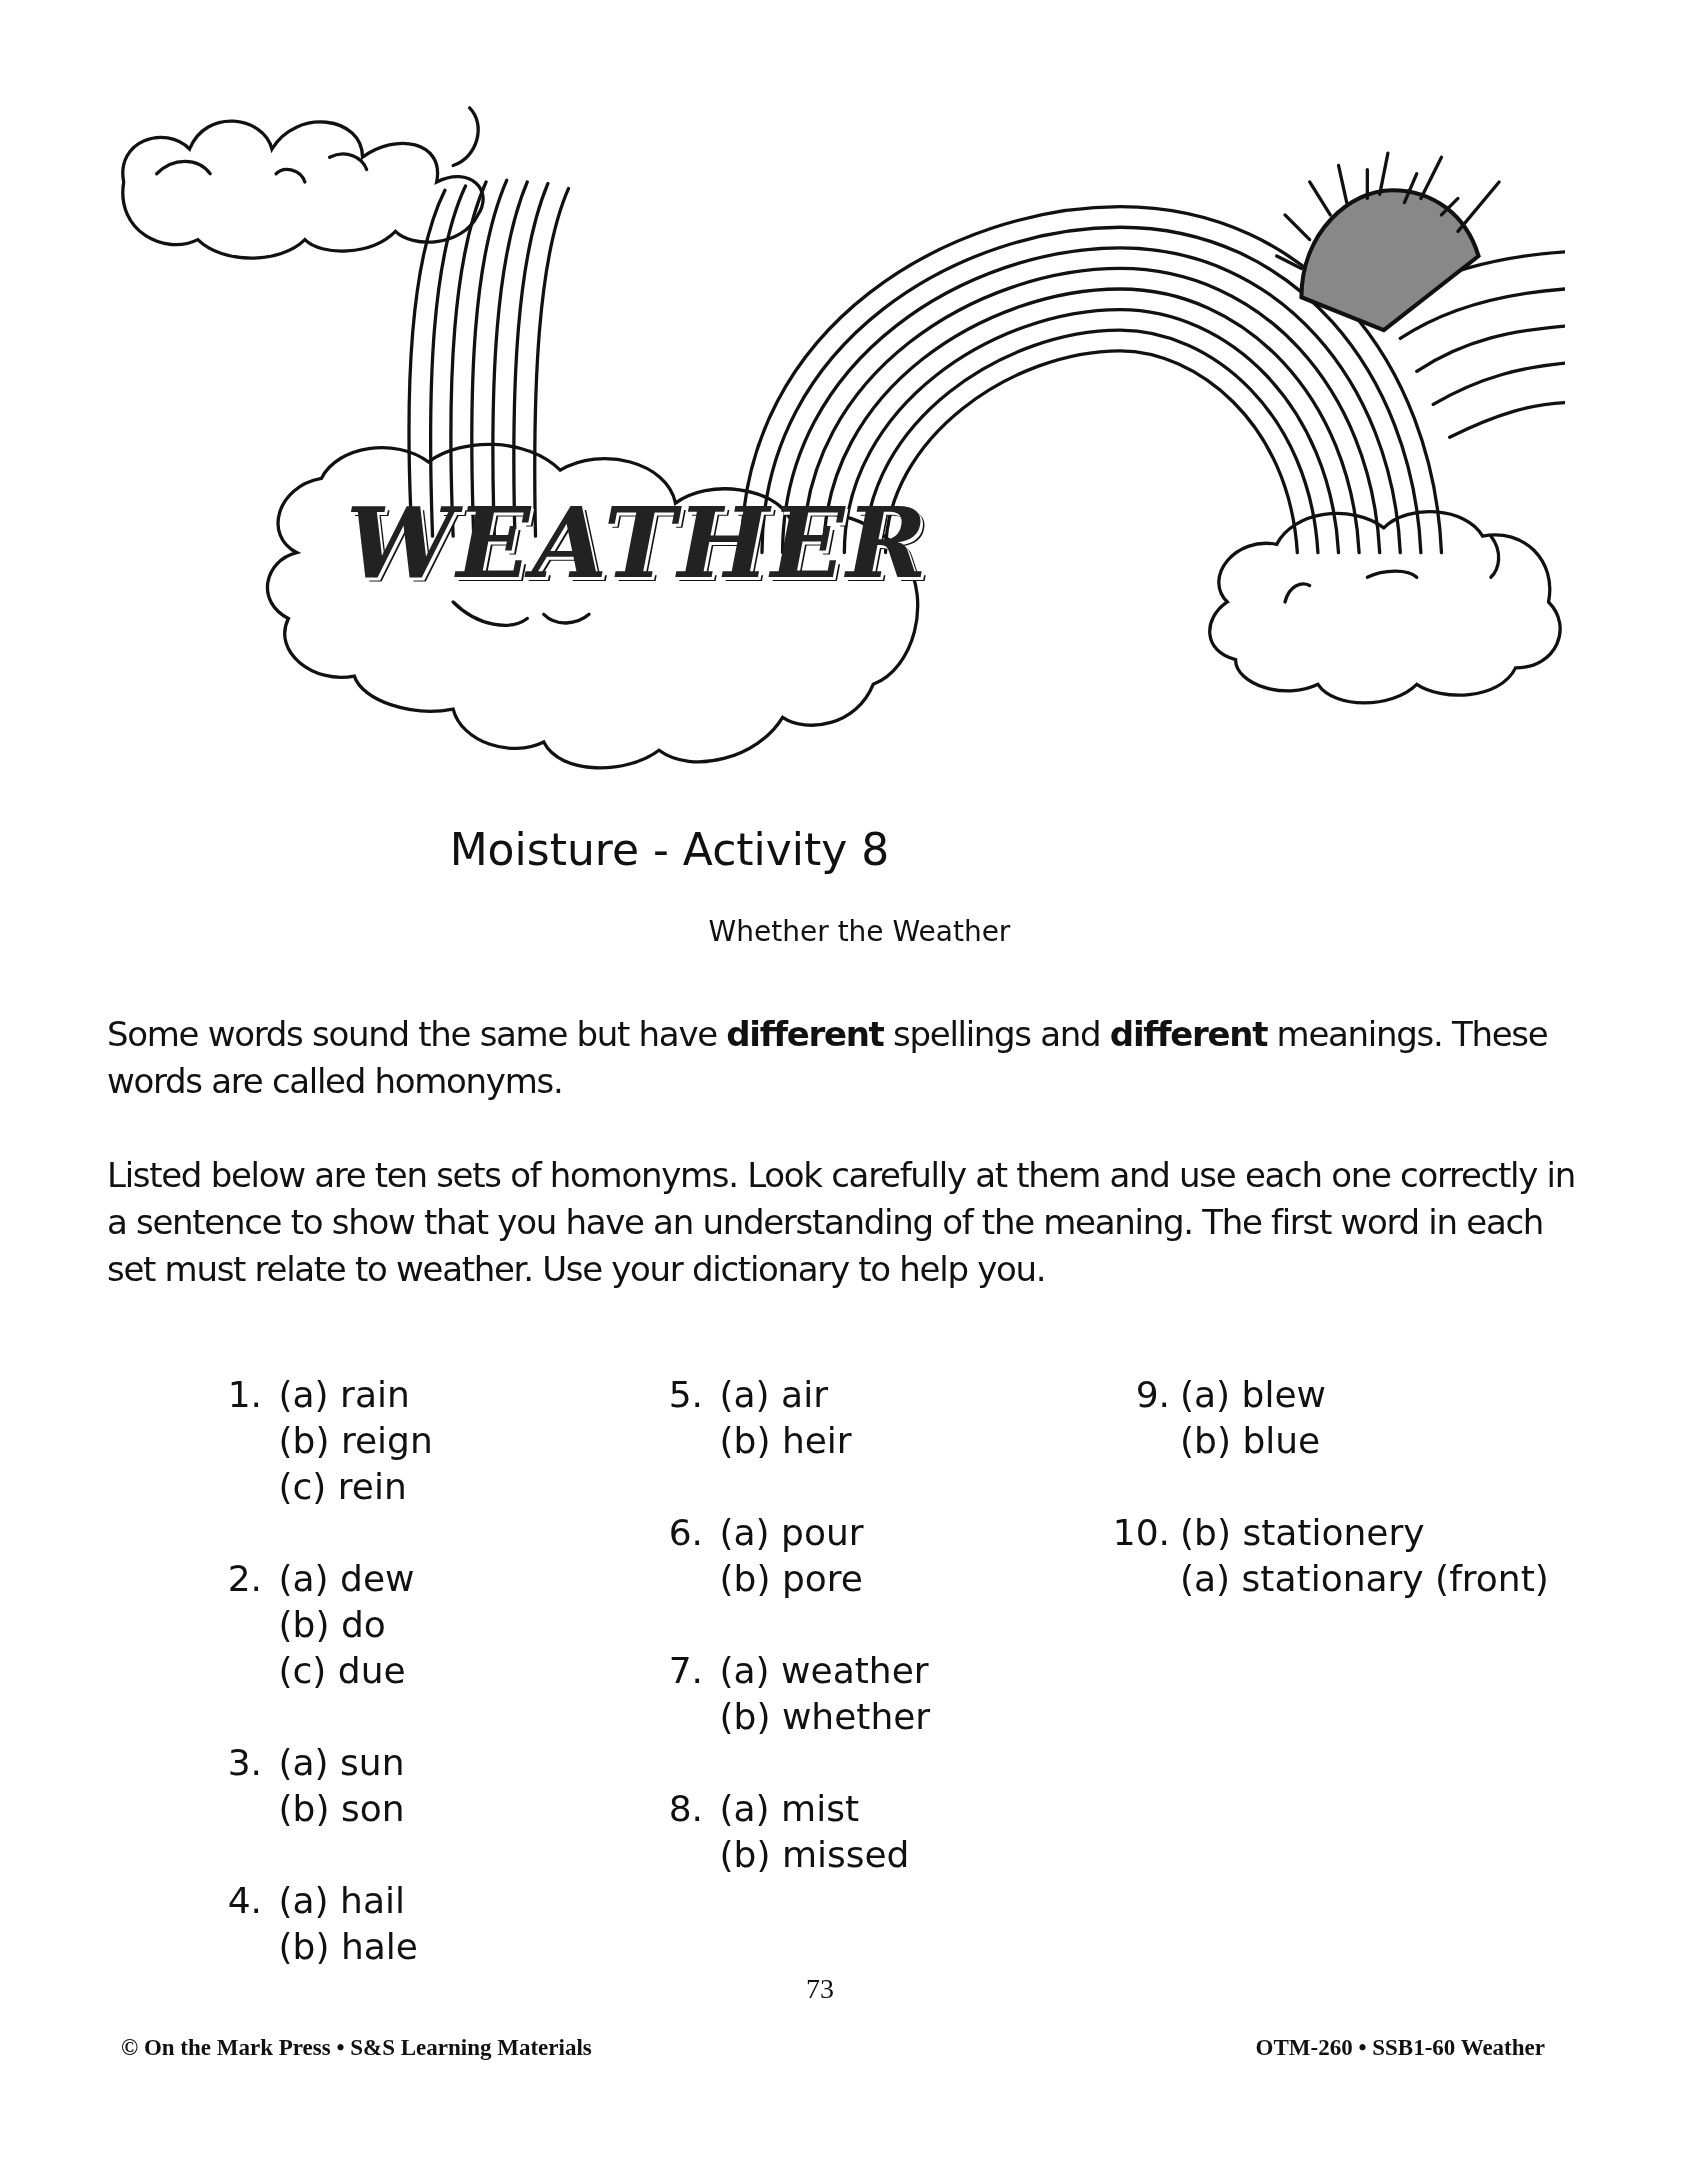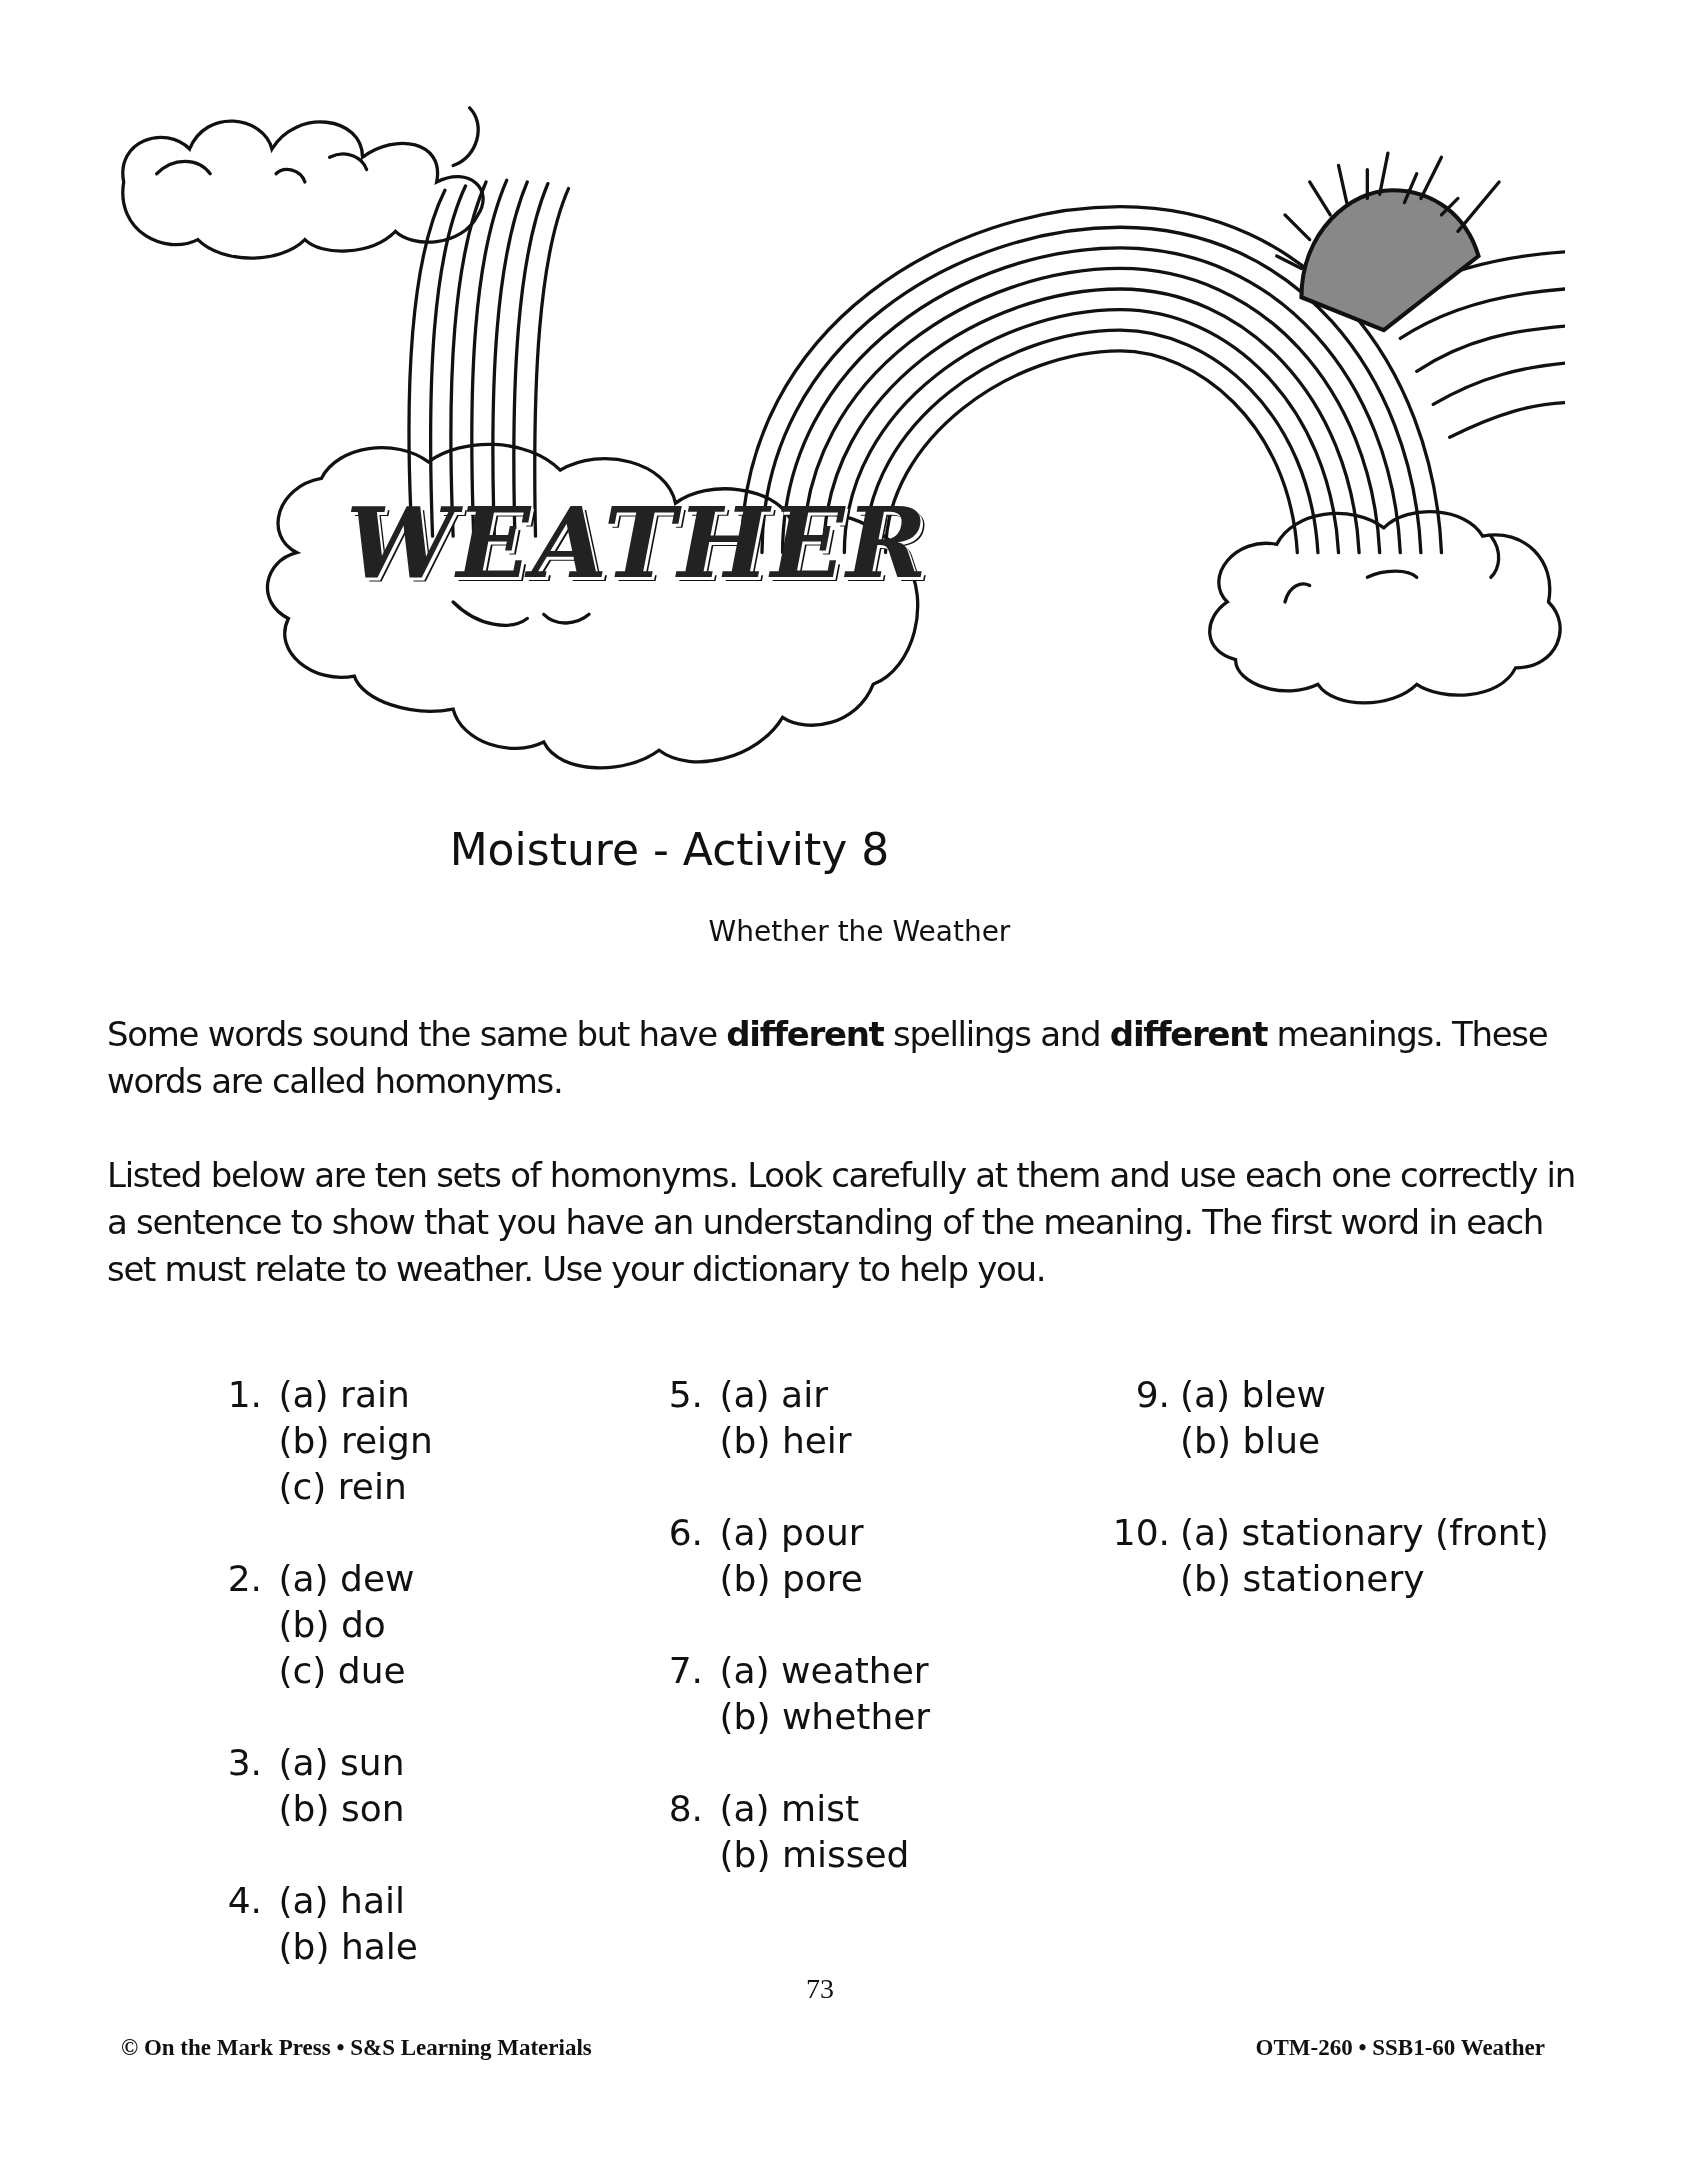--- a/index.html
+++ b/index.html
@@ -172,22 +172,22 @@
   <div class="set">
     <div class="num">9.</div>
     <div class="items">
         <div>(a) blew</div>
         <div>(b) blue</div>
       </div>
   </div>
   <div class="set">
     <div class="num">10.</div>
     <div class="items">
+        <div>(b) stationery</div>
         <div>(a) stationary (front)</div>
-        <div>(b) stationery</div>
       </div>
   </div>
 </div>
 
 <div class="footer f-left">© On the Mark Press • S&amp;S Learning Materials</div>
 <div class="footer f-center">73</div>
 <div class="footer f-right">OTM-260 • SSB1-60 Weather</div>
 
 
 </body></html>

